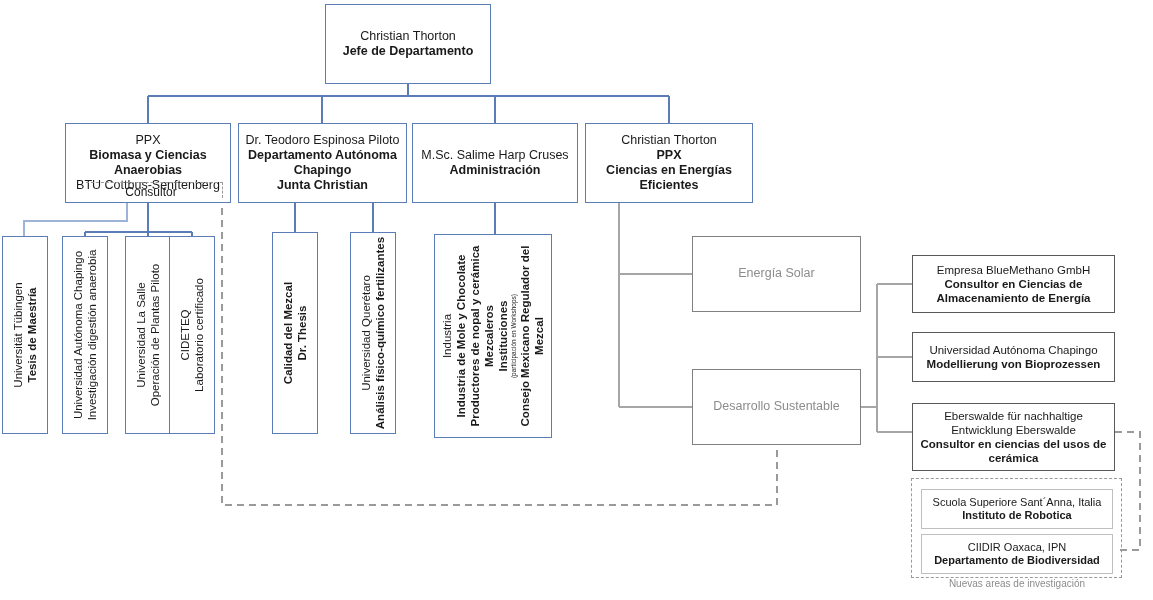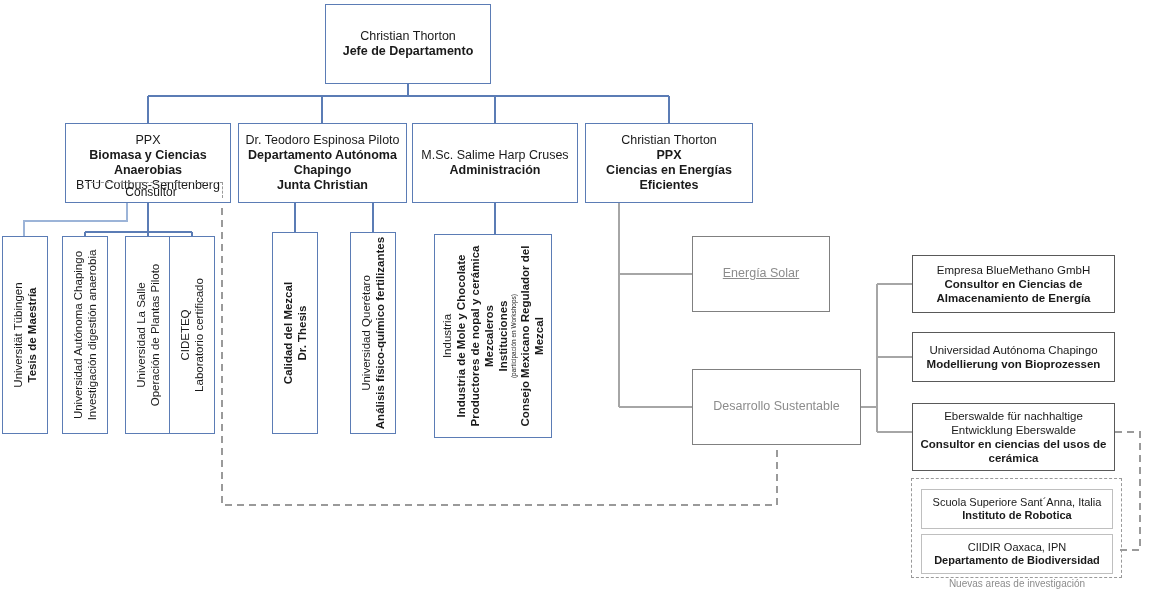--- a/index.html
+++ b/index.html
@@ -239,21 +239,21 @@
       <span class="ln b">Industria de Mole y Chocolate</span>
       <span class="ln b">Productores de nopal y cerámica</span>
       <span class="ln b">Mezcaleros</span>
       <span class="ln b">Instituciones</span>
       <span class="ln r tiny">(participación en Workshops)</span>
       <span class="ln b">Consejo Mexicano Regulador del</span>
       <span class="ln b">Mezcal</span>
     </div>
   </div>
 
-  <div class="node gray" style="left:692px; top:236px; width:138px; height:76px; font-size:12.5px;text-decoration:underline;">
+  <div class="node gray" style="left:692px; top:236px; width:169px; height:76px; font-size:12.5px;">
     <div class="inner">
       <span class="ln r">Energía Solar</span>
     </div>
   </div>
 
   <div class="node dark" style="left:912px; top:255px; width:203px; height:58px; font-size:11.5px;">
     <div class="inner">
       <span class="ln r">Empresa BlueMethano GmbH</span>
       <span class="ln b">Consultor en Ciencias de</span>
       <span class="ln b">Almacenamiento de Energía</span>

